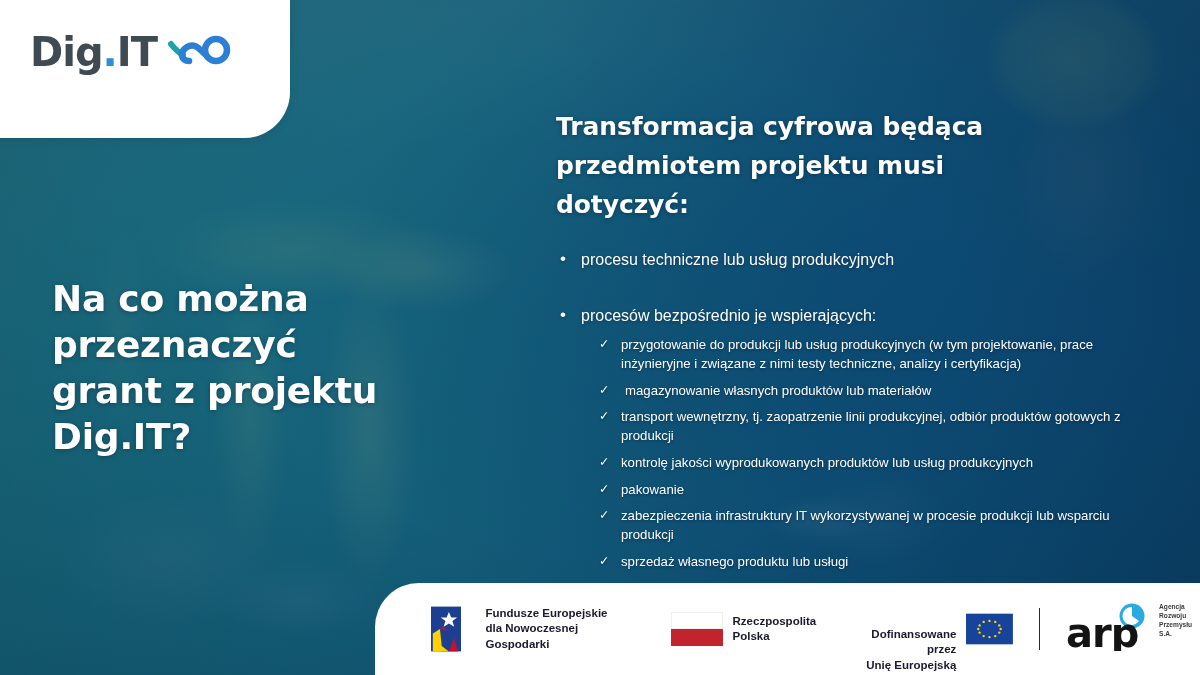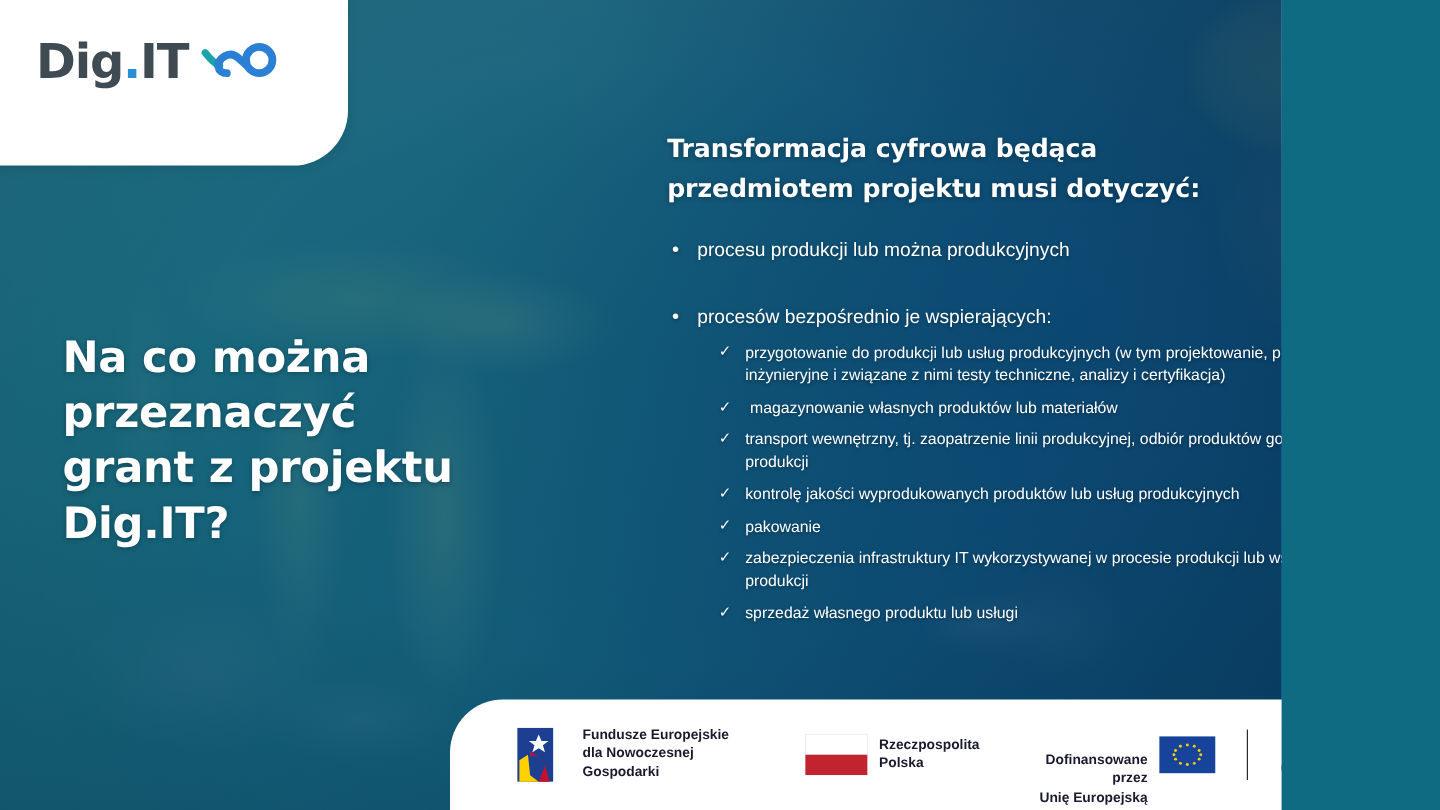--- a/index.html
+++ b/index.html
@@ -6,23 +6,23 @@
   html,body { width:1200px; height:675px; overflow:hidden; }
   body {
     font-family:"Liberation Sans", sans-serif;
     background:#0e6b82;
     position:relative;
   }
 
   
   #slide {
     position:absolute; inset:0;
-    width:1068px; height:675px;
+    width:1200px; height:675px;
     overflow:hidden;
-    background:#3b82f6;
+    background:#0369a1;
   }
 
   
   .photo {
     position:absolute; inset:0;
     background:
       
       radial-gradient(ellipse 120px 95px at 1075px 60px, rgba(196,224,120,.75) 0%, rgba(160,205,110,.45) 58%, rgba(120,180,120,0) 75%),
       radial-gradient(ellipse 95px 130px at 1085px 185px, rgba(205,170,140,.42) 0%, rgba(180,150,130,.18) 60%, rgba(0,0,0,0) 78%),
       radial-gradient(ellipse 150px 130px at 1120px 330px, rgba(30,90,150,.55) 0%, rgba(25,80,140,.25) 60%, rgba(0,0,0,0) 80%),
@@ -113,21 +113,21 @@
   }
 
   
   .content {
     position:absolute; left:556px; top:108px;
     width:600px;
     color:#ffffff;
   }
   .content h2 {
     font-family:"DejaVu Sans", sans-serif;
-    font-weight:bold; font-size:21px; line-height:1.55;
+    font-weight:bold; font-size:25px; line-height:1.55;
     letter-spacing:-.1px;
     text-shadow:0 1px 4px rgba(0,20,35,.4);
     width:470px;
   }
   ul.main-bullets { list-style:none; margin-top:24px; }
   ul.main-bullets > li {
     position:relative; padding-left:25px;
     font-size:16px; line-height:1.5; margin-bottom:32px;
     text-shadow:0 1px 3px rgba(0,20,35,.4);
   }
@@ -171,21 +171,21 @@
     </div>
   </div>
 
   <div class="headline">Na co można przeznaczyć grant z projektu Dig.IT?</div>
 
   <div class="content">
     <h2>Transformacja cyfrowa będąca przedmiotem projektu musi dotyczyć:</h2>
 
     <ul class="main-bullets">
       <li>
-        <span>procesu produkcji lub można produkcyjnych</span>
+        <span>procesu techniczne lub usług produkcyjnych</span>
       </li>
       <li class="tight">
         <span>procesów bezpośrednio je wspierających:</span>
 
         <ul class="checks">
           <li><span class="ck">✓</span><span>przygotowanie do produkcji lub usług produkcyjnych (w tym projektowanie, prace inżynieryjne i związane z nimi testy techniczne, analizy i certyfikacja)</span></li>
           <li class="indent"><span class="ck">✓</span><span>magazynowanie własnych produktów lub materiałów</span></li>
           <li><span class="ck">✓</span><span>transport wewnętrzny, tj. zaopatrzenie linii produkcyjnej, odbiór produktów gotowych z produkcji</span></li>
           <li><span class="ck">✓</span><span>kontrolę jakości wyprodukowanych produktów lub usług produkcyjnych</span></li>
           <li><span class="ck">✓</span><span>pakowanie</span></li>

